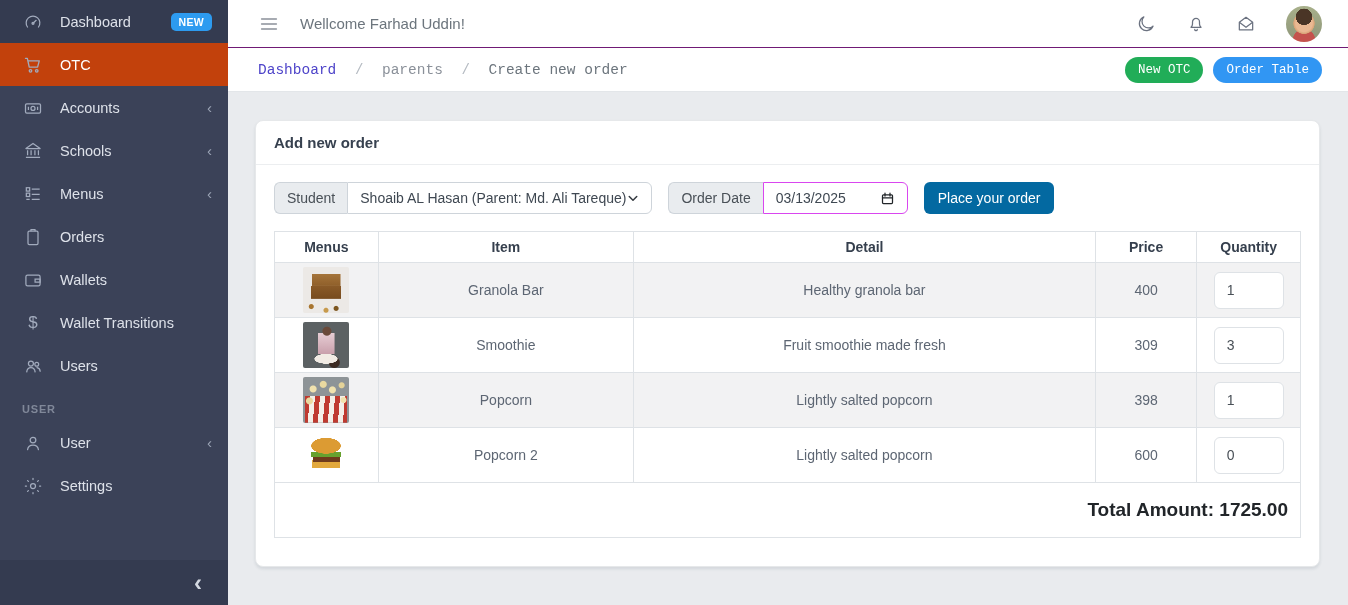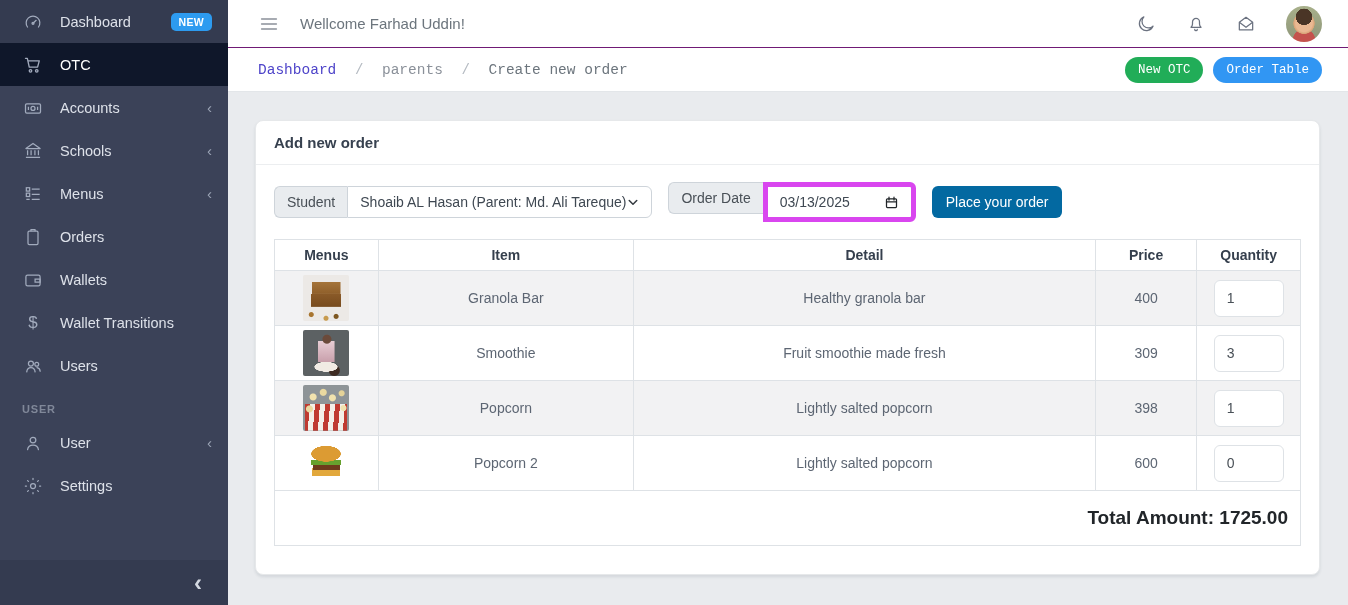--- a/index.html
+++ b/index.html
@@ -7,21 +7,21 @@
     font-family:"Liberation Sans", sans-serif; background:#e9ebee; }
   .app { display:flex; width:1348px; height:605px; }
 
   
   .sidebar { width:228px; height:605px; background:#3b4258; display:flex; flex-direction:column; flex-shrink:0; }
   .logo-strip { height:48px; background:#2d3549; display:flex; align-items:center; justify-content:center; }
   .logo { font-size:30px; font-weight:bold; letter-spacing:1px; }
   .nav { flex:1; }
   .nav-item { height:43px; display:flex; align-items:center; padding:0 16px 0 22px; color:#dde1e9; font-size:14.5px; cursor:pointer; position:relative; }
   .nav-item.darker { background:#343b50; }
-  .nav-item.active { background:#0f172a; color:#ffffff; }
+  .nav-item.active { background:#c2410c; color:#ffffff; }
   .nav-icon { width:22px; height:22px; margin-right:16px; color:#a2abbd; display:flex; align-items:center; justify-content:center; flex-shrink:0; }
   .nav-icon svg { width:20px; height:20px; }
   .char-ic { font-size:17px; color:#a2abbd; }
   .nav-label { flex:1; }
   .nav-badge { background:#2d9bf0; color:#fff; font-size:10.5px; font-weight:bold; padding:3px 8px; border-radius:5px; letter-spacing:.3px; }
   .nav-chevron { color:#9ba4b5; font-size:15px; line-height:1; }
   .nav-section { height:34px; display:flex; align-items:flex-end; padding:0 0 6px 22px; color:#808899; font-size:11px; font-weight:bold; letter-spacing:.8px; }
   .collapse-strip { height:45px; background:#343b50; display:flex; align-items:center; justify-content:flex-end; padding-right:26px; }
   .collapse-chevron { color:#d3d8e1; font-size:24px; font-weight:bold; line-height:1; cursor:pointer; }
 
@@ -52,25 +52,25 @@
   .pill-blue { background:#3196f3; }
 
   .content { flex:1; background:#e9ebee; padding:28px 28px 0 27px; }
 
   
   .card { background:#fff; border:1px solid #e6e8ea; border-radius:8px; box-shadow:0 2px 3px rgba(60,70,90,.12); width:1065px; }
   .card-header { padding:13px 18px; border-bottom:1px solid #eceef0; font-size:15px; font-weight:bold; color:#37414f; }
   .card-body { padding:17px 18px 28px 18px; }
 
   .form-row { display:flex; align-items:center; gap:16px; margin-bottom:17px; }
-  .input-group { display:flex; align-items:flex-start; }
+  .input-group { display:flex; align-items:flex-end; }
   .ig-addon { background:#e9ecef; border:1px solid #ced4da; border-right:none; border-radius:6px 0 0 6px; padding:7px 12px; font-size:14px; color:#495057; display:flex; align-items:center; }
   .ig-select { border:1px solid #ced4da; border-radius:0 6px 6px 0; background:#fff; padding:7px 12px; font-size:14px; color:#3f4852; display:flex; align-items:center; gap:1px; cursor:pointer; }
   .ig-select svg { width:12px; height:12px; color:#343a40; }
-  .ig-date { border:5px solid #d946ef; border-radius:0 6px 6px 0; background:#fff; padding:7px 12px; font-size:14px; color:#3f4852; display:flex; align-items:center; gap:16px; cursor:text; }
+  .ig-date { border:1px solid #d946ef; border-radius:0 6px 6px 0; background:#fff; padding:7px 12px; font-size:14px; color:#3f4852; display:flex; align-items:center; gap:16px; cursor:text; }
   .ig-date input { border:none; outline:none; width:88px; font-size:14px; color:#3f4852; font-family:inherit; }
   .cal-ic { display:flex; color:#212529; cursor:pointer; }
   .cal-ic svg { width:15px; height:15px; }
   .primary-btn { background:#0369a1; color:#fff; border:none; border-radius:6px; font-size:14px; padding:8px 14px; cursor:pointer; font-family:inherit; }
 
   
   table.order-table { width:100%; border-collapse:collapse; font-size:14px; color:#5d6673; }
   .order-table th, .order-table td { border:1px solid #dee2e6; text-align:center; vertical-align:middle; }
   .order-table th { color:#353f4d; font-weight:bold; padding:7px 8px; font-size:14px; }
   .order-table td { padding:4px 8px; height:55px; }

